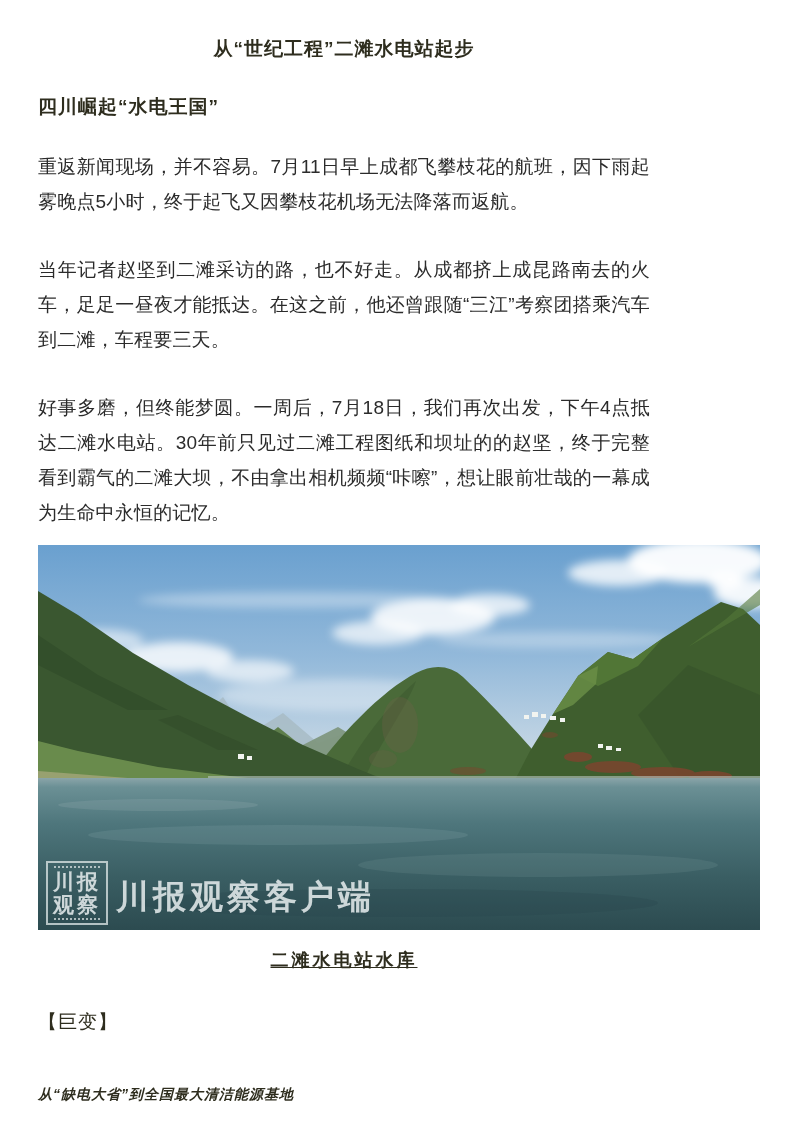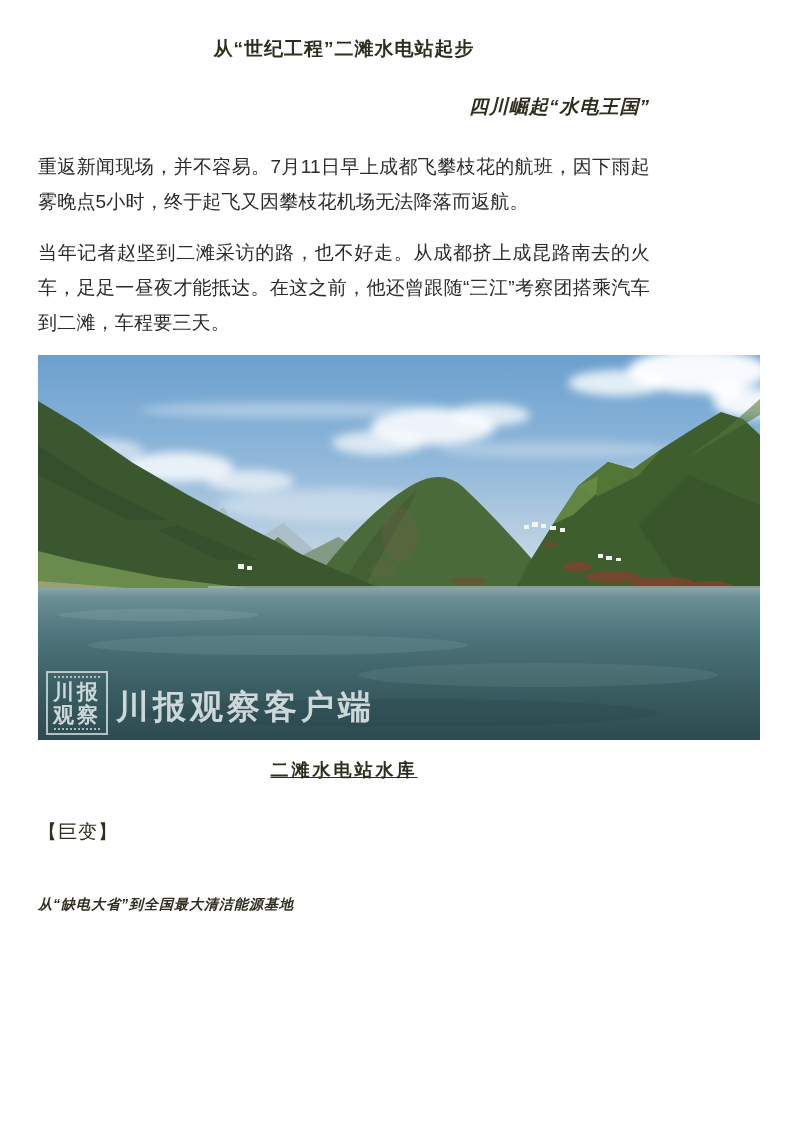--- a/index.html
+++ b/index.html
@@ -9,29 +9,29 @@
     font-family:"Liberation Sans","DejaVu Sans",sans-serif;
     overflow:hidden;
   }
   .page { width:688px; height:1132px; background:#ffffff; padding:36px 38px 0 38px; }
 
   .article-title {
     text-align:center; font-size:19px; font-weight:700;
     color:#2e2d1e; line-height:26px; letter-spacing:1px;
   }
   .article-subtitle {
-    text-align:right; font-size:19px; font-weight:700;
-    color:#2e2d1e; line-height:26px; letter-spacing:1px; margin-top:32px;font-style:italic;
+    text-align:left; font-size:19px; font-weight:700;
+    color:#2e2d1e; line-height:26px; letter-spacing:1px; margin-top:32px;
   }
   .para {
     font-size:19px; line-height:35px; color:#2b2b2b;
     text-align:justify; letter-spacing:0.2px;
   }
   .para.first { margin-top:29px; }
-  .para + .para { margin-top:16px; }
+  .para + .para { margin-top:33px; }
 
   .photo-frame {
     position:relative; width:722px; height:385px; margin-top:15px;
     overflow:hidden; background:#c2410c;
   }
   .photo-frame svg { display:block; width:100%; height:100%; }
 
   .watermark {
     position:absolute; left:8px; bottom:5px;
     display:flex; align-items:flex-end; gap:8px;
@@ -63,20 +63,21 @@
 </head>
 <body>
 
 <div class="page">
 
   <h1 class="article-title">从“世纪工程”二滩水电站起步</h1>
   <h2 class="article-subtitle">四川崛起“水电王国”</h2>
 
   <p class="para first">重返新闻现场，并不容易。7月11日早上成都飞攀枝花的航班，因下雨起雾晚点5小时，终于起飞又因攀枝花机场无法降落而返航。</p>
   <p class="para">当年记者赵坚到二滩采访的路，也不好走。从成都挤上成昆路南去的火车，足足一昼夜才能抵达。在这之前，他还曾跟随“三江”考察团搭乘汽车到二滩，车程要三天。</p>
+  <p class="para">好事多磨，但终能梦圆。一周后，7月18日，我们再次出发，下午4点抵达二滩水电站。30年前只见过二滩工程图纸和坝址的的赵坚，终于完整看到霸气的二滩大坝，不由拿出相机频频“咔嚓”，想让眼前壮哉的一幕成为生命中永恒的记忆。</p>
 
   <div class="photo-frame">
     <svg viewBox="0 0 722 385" preserveAspectRatio="none" aria-hidden="true">
       <defs>
         <linearGradient id="skyGrad" x1="0" y1="0" x2="0" y2="1">
           <stop offset="0" stop-color="#6aa0cf"></stop>
           <stop offset="0.45" stop-color="#93b9da"></stop>
           <stop offset="0.8" stop-color="#c2d5e4"></stop>
           <stop offset="1" stop-color="#d5e1ea"></stop>
         </linearGradient>

